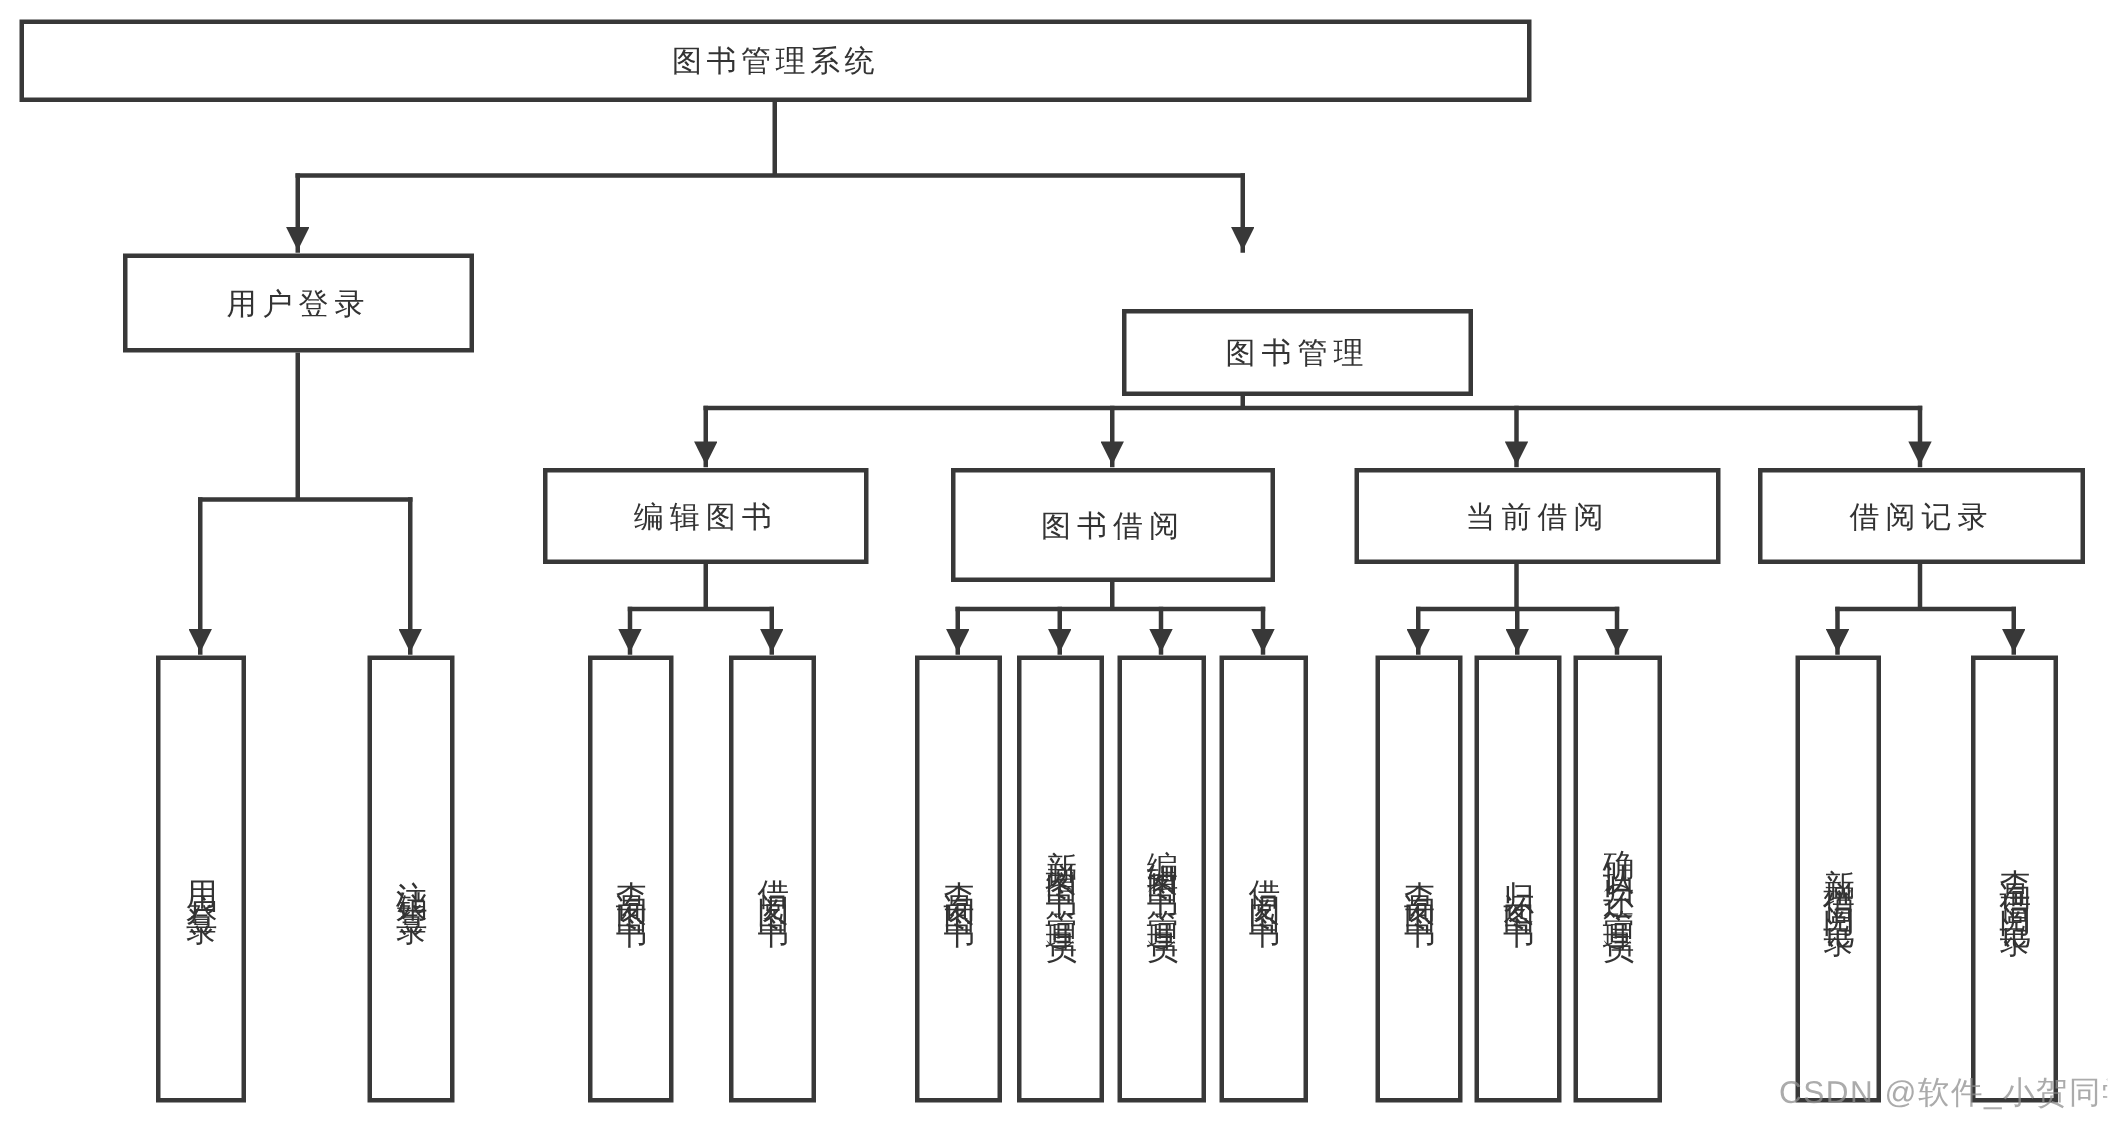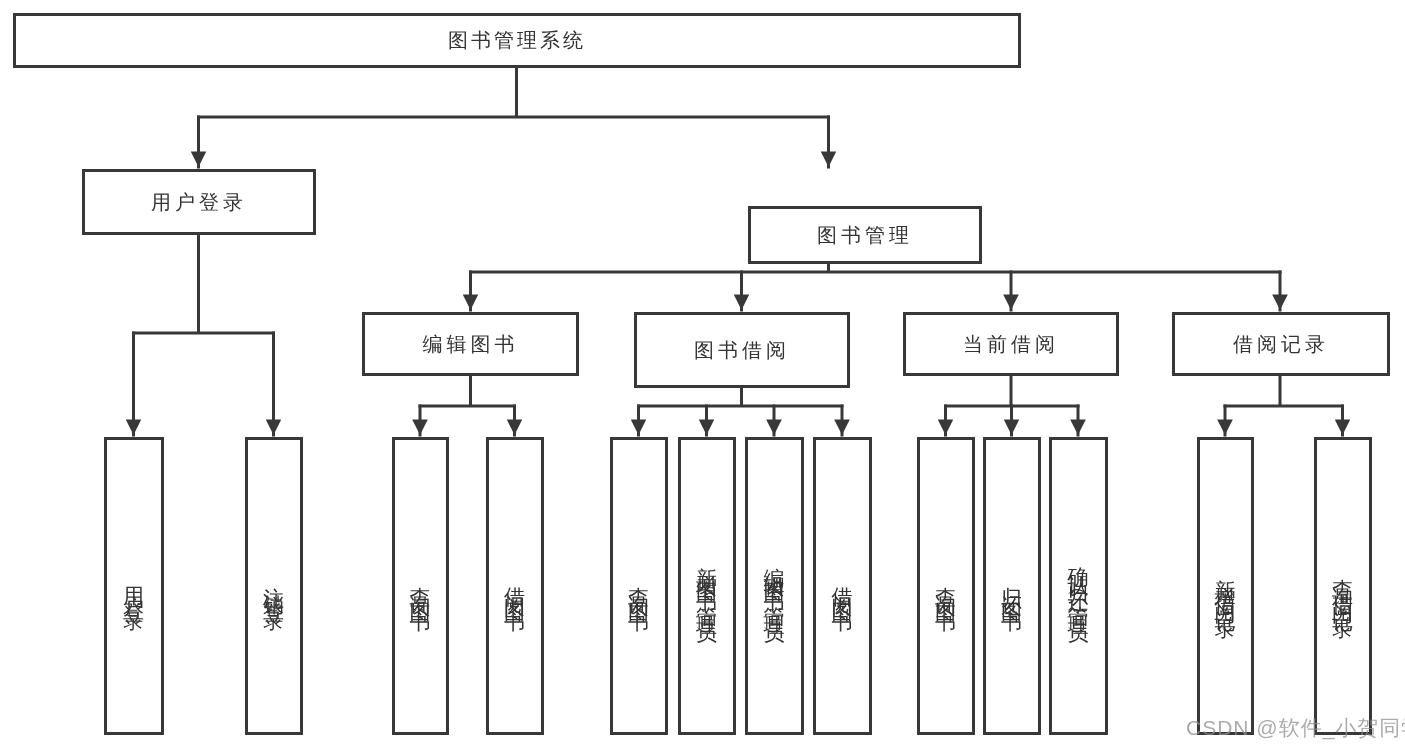--- a/index.html
+++ b/index.html
@@ -106,21 +106,21 @@
     </g>
   </svg>
 
   <div class="box hbox root" style="left:13px;top:13px;width:1008px;height:55px;">图书管理系统</div>
 
   <div class="box hbox" style="left:82px;top:169px;width:234px;height:66px;">用户登录</div>
   <div class="box hbox" style="left:748px;top:169px;width:234px;height:58px;margin-top:37px;">图书管理</div>
 
   <div class="box hbox" style="left:362px;top:312px;width:217px;height:64px;">编辑图书</div>
   <div class="box hbox" style="left:634px;top:312px;width:216px;height:76px;">图书借阅</div>
-  <div class="box hbox" style="left:903px;top:312px;width:216px;height:64px;">当前借阅</div>
+  <div class="box hbox" style="left:903px;top:312px;width:244px;height:64px;">当前借阅</div>
   <div class="box hbox" style="left:1172px;top:312px;width:218px;height:64px;">借阅记录</div>
 
   <div class="box vbox" style="left:104px;top:437px;width:60px;height:298px;">用户登录</div>
   <div class="box vbox" style="left:245px;top:437px;width:58px;height:298px;">注销登录</div>
 
   <div class="box vbox" style="left:392px;top:437px;width:57px;height:298px;">查询图书</div>
   <div class="box vbox" style="left:486px;top:437px;width:58px;height:298px;">借阅图书</div>
 
   <div class="box vbox" style="left:610px;top:437px;width:58px;height:298px;">查询图书</div>
   <div class="box vbox" style="left:678px;top:437px;width:58px;height:298px;">新增图书（管理员）</div>

